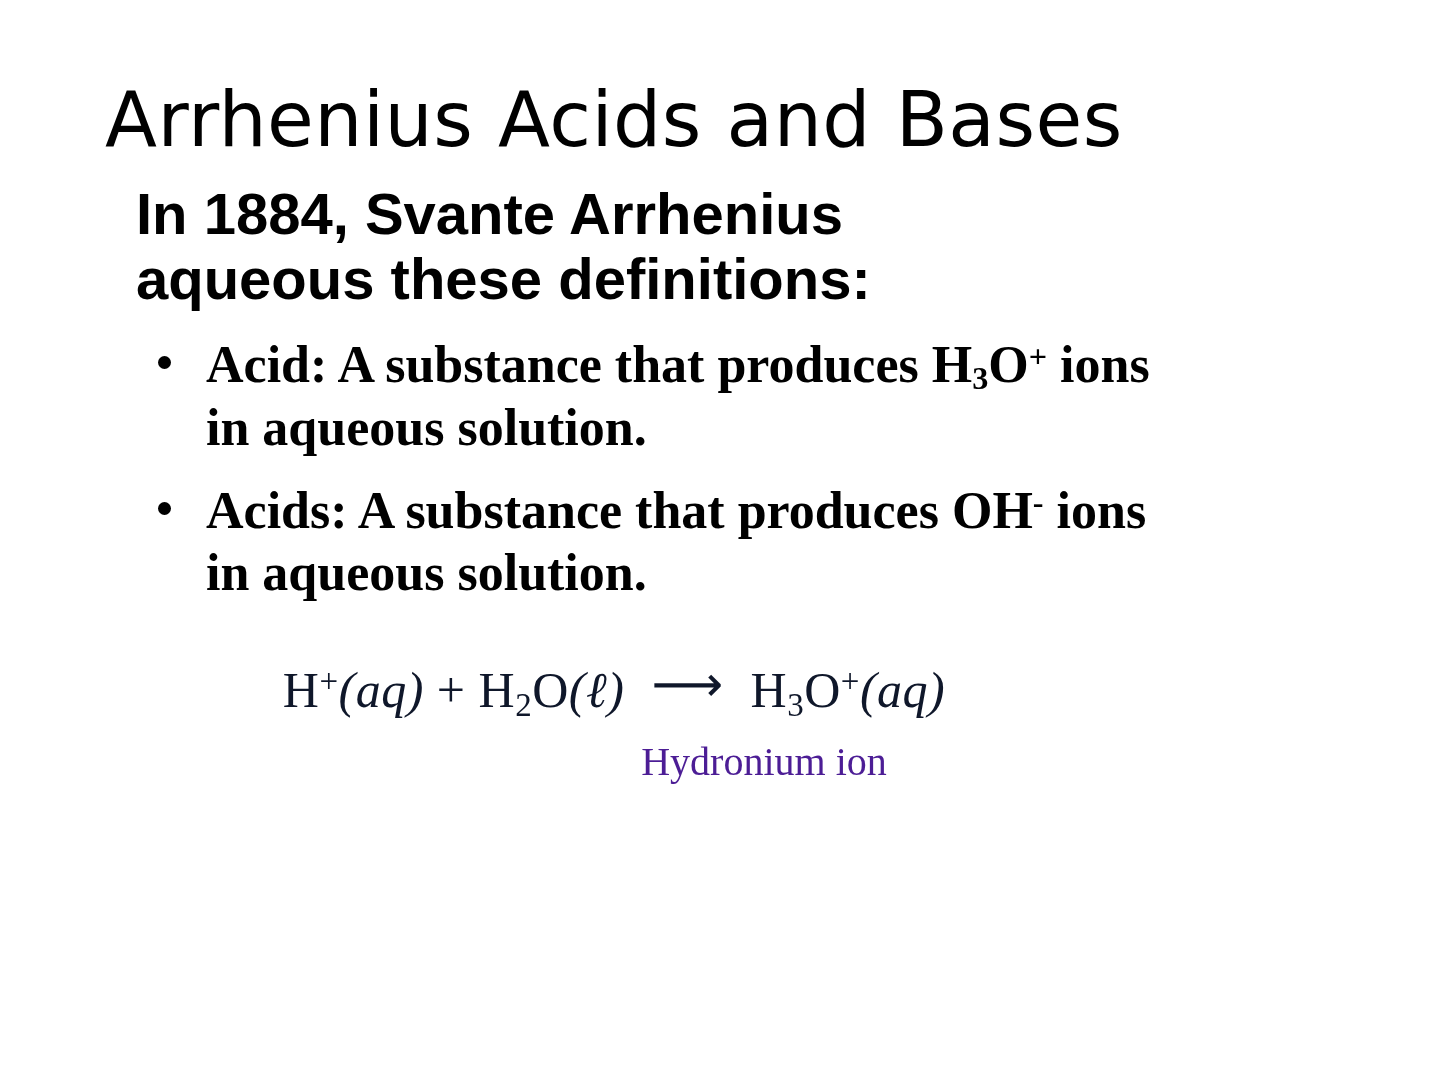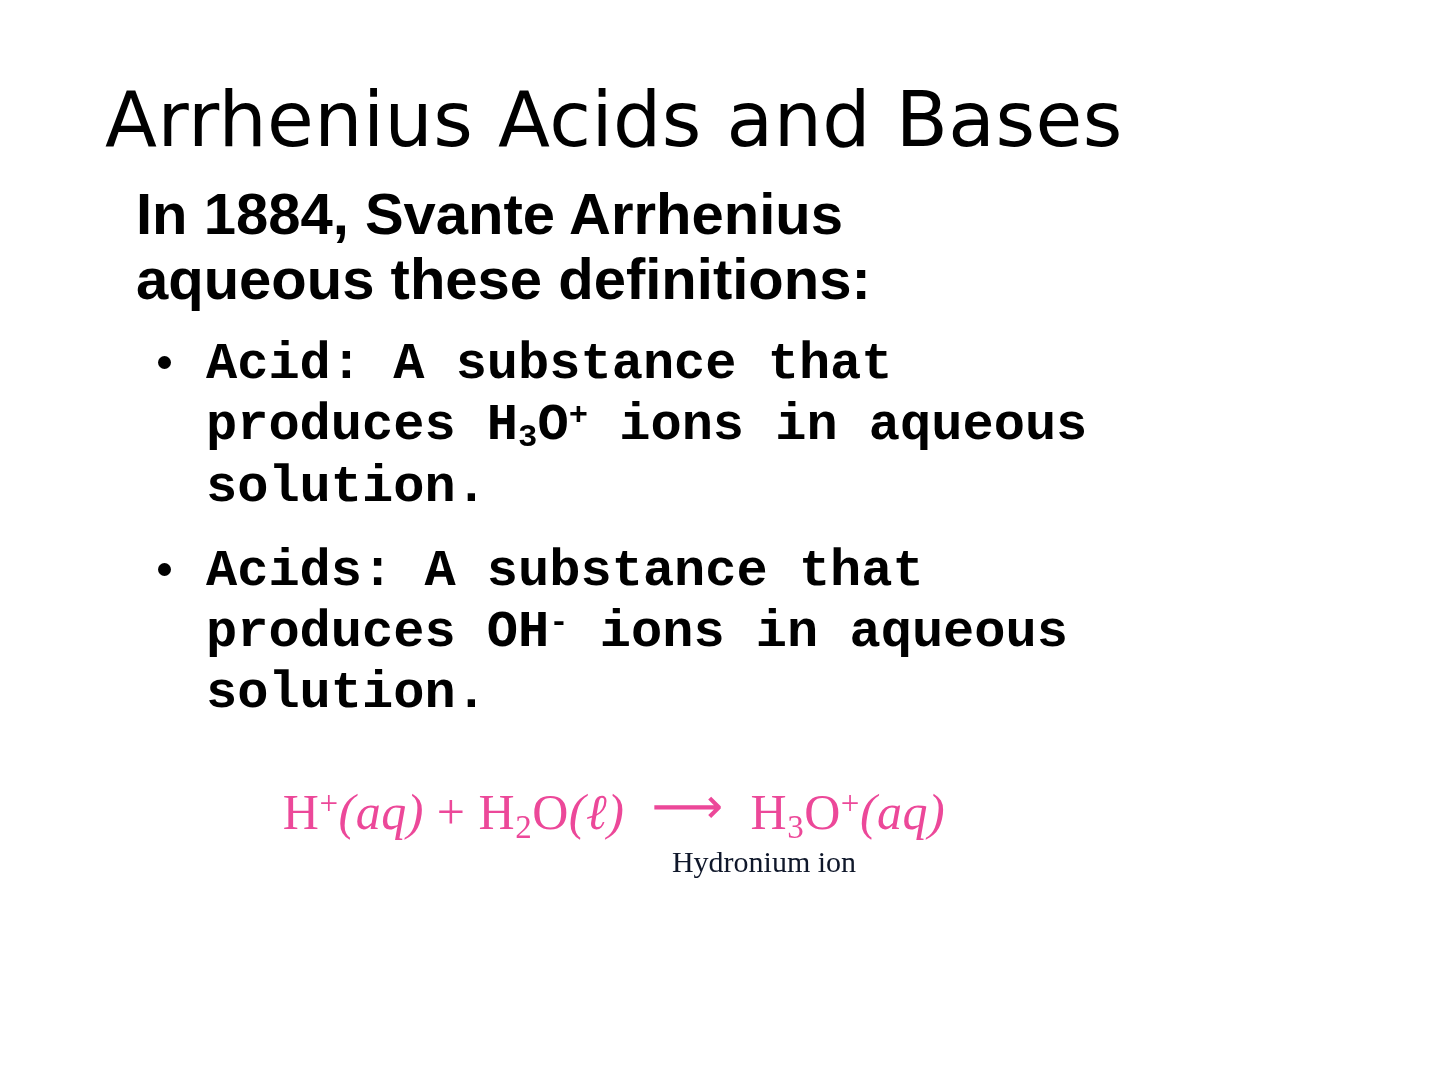--- a/index.html
+++ b/index.html
@@ -46,21 +46,21 @@
   .bullets {
     margin: 22px 0 0 0;
     padding: 0;
     list-style: none;
   }
 
   .bullet {
     position: relative;
     margin: 0 60px 22px 150px;
     padding-left: 56px;
-    font-family: Liberation Mono, monospace;
+    font-family: Liberation Serif, serif;
     font-weight: bold;
     font-size: 52px;
     line-height: 1.18;
     color: #000000;
   }
 
   .bullet .dot {
     position: absolute;
     left: 8px;
     top: 22px;
@@ -80,21 +80,21 @@
   }
 
   .equation-block {
     margin-top: 58px;
     text-align: center;
   }
 
   .equation {
     font-family: "Liberation Serif", serif;
     font-size: 50px;
-    color: #ec4899;
+    color: #0f172a;
     letter-spacing: 0.5px;
     white-space: nowrap;
     margin-top: 12px;
   }
   .equation .ital {
     font-style: italic;
   }
   .equation sub {
     font-size: 0.66em;
     vertical-align: -0.26em;
@@ -104,24 +104,25 @@
     vertical-align: 0.44em;
   }
   .arrow {
     display: inline-block;
     margin: 0 14px;
     position: relative;
     top: -6px;
   }
 
   .eq-caption {
+    margin-top: 14px;
     margin-left: 300px;
     font-family: "Liberation Serif", serif;
-    font-size: 30px;
-    color: #0f172a;
+    font-size: 40px;
+    color: #4c1d95;
   }
 </style>
 </head>
 <body>
 
 <div class="slide">
 
   <div class="slide-title">Arrhenius Acids and Bases</div>
 
   <div class="lead">

